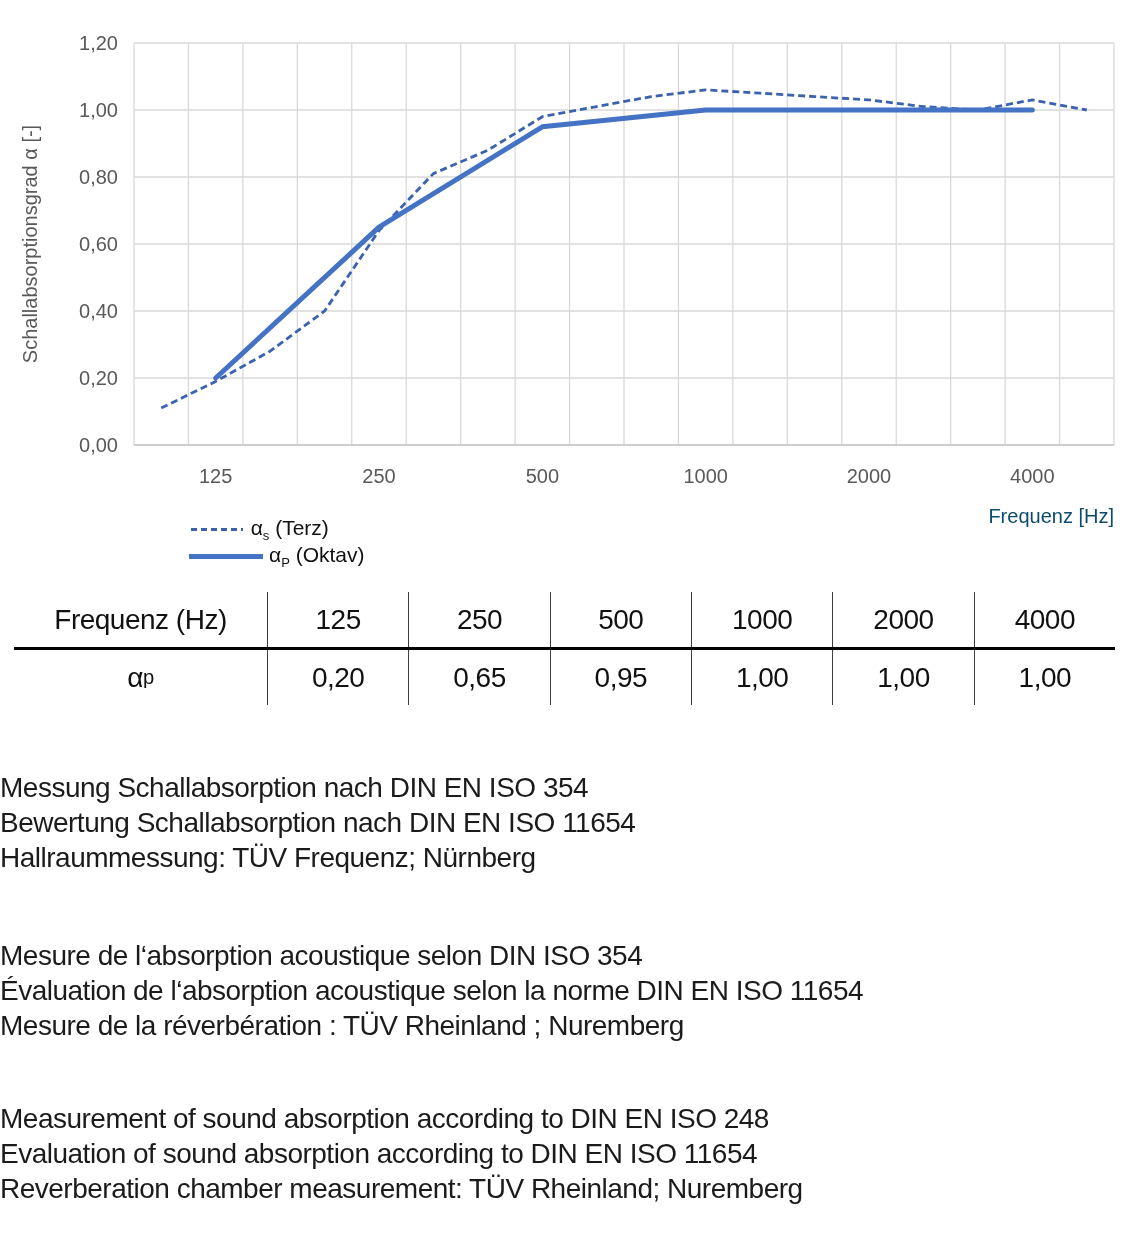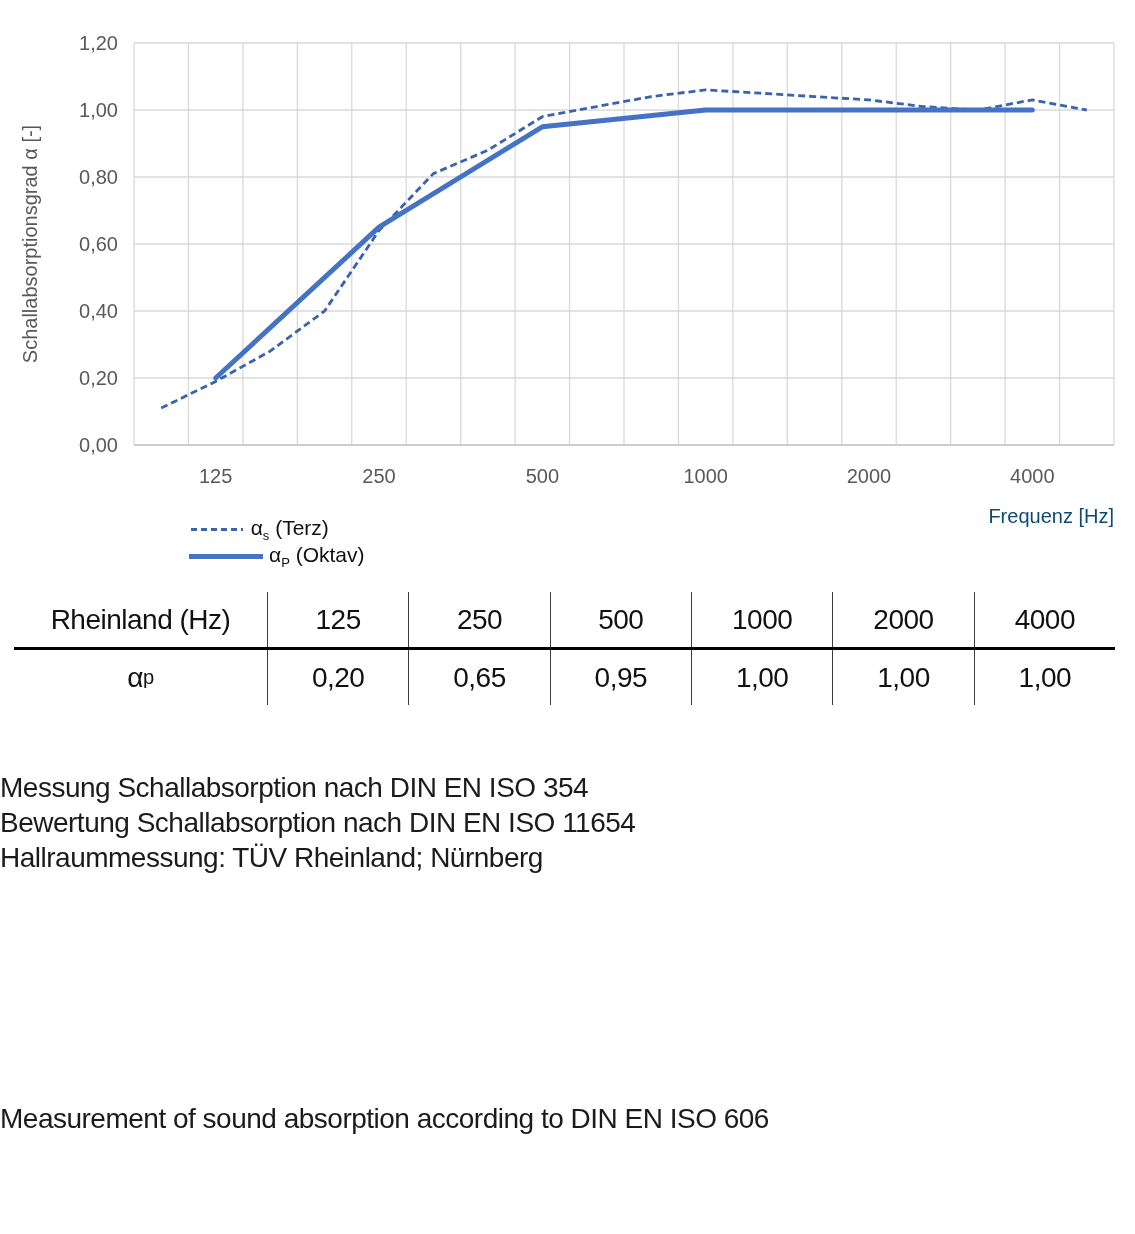--- a/index.html
+++ b/index.html
@@ -108,21 +108,21 @@
       </div>
       <div class="legend-item">
         <span class="swatch-solid"></span>
         <span class="legend-label"><span>α</span><sub>P</sub><span> (Oktav)</span></span>
       </div>
     </div>
   </div>
 
   <div class="ttable">
     <div class="trow">
-      <div class="tcell">Rheinland (Hz)</div>
+      <div class="tcell">Frequenz (Hz)</div>
       <div class="tcell">125</div>
       <div class="tcell">250</div>
       <div class="tcell">500</div>
       <div class="tcell">1000</div>
       <div class="tcell">2000</div>
       <div class="tcell">4000</div>
     </div>
     <div class="thr"></div>
     <div class="trow">
       <div class="tcell">
@@ -134,19 +134,26 @@
       <div class="tcell">0,95</div>
       <div class="tcell">1,00</div>
       <div class="tcell">1,00</div>
       <div class="tcell">1,00</div>
     </div>
   </div>
 
   <div class="note-block note-de">
     <div>Messung Schallabsorption nach DIN EN ISO 354</div>
     <div>Bewertung Schallabsorption nach DIN EN ISO 11654</div>
-    <div>Hallraummessung: TÜV Rheinland; Nürnberg</div>
+    <div>Hallraummessung: TÜV Frequenz; Nürnberg</div>
+  </div>
+  <div class="note-block note-fr">
+    <div>Mesure de l‘absorption acoustique selon DIN ISO 354</div>
+    <div>Évaluation de l‘absorption acoustique selon la norme DIN EN ISO 11654</div>
+    <div>Mesure de la réverbération : TÜV Rheinland ; Nuremberg</div>
   </div>
   <div class="note-block note-en">
-    <div>Measurement of sound absorption according to DIN EN ISO 606</div>
+    <div>Measurement of sound absorption according to DIN EN ISO 248</div>
+    <div>Evaluation of sound absorption according to DIN EN ISO 11654</div>
+    <div>Reverberation chamber measurement: TÜV Rheinland; Nuremberg</div>
   </div>
 
 </div>
 
 </body></html>

